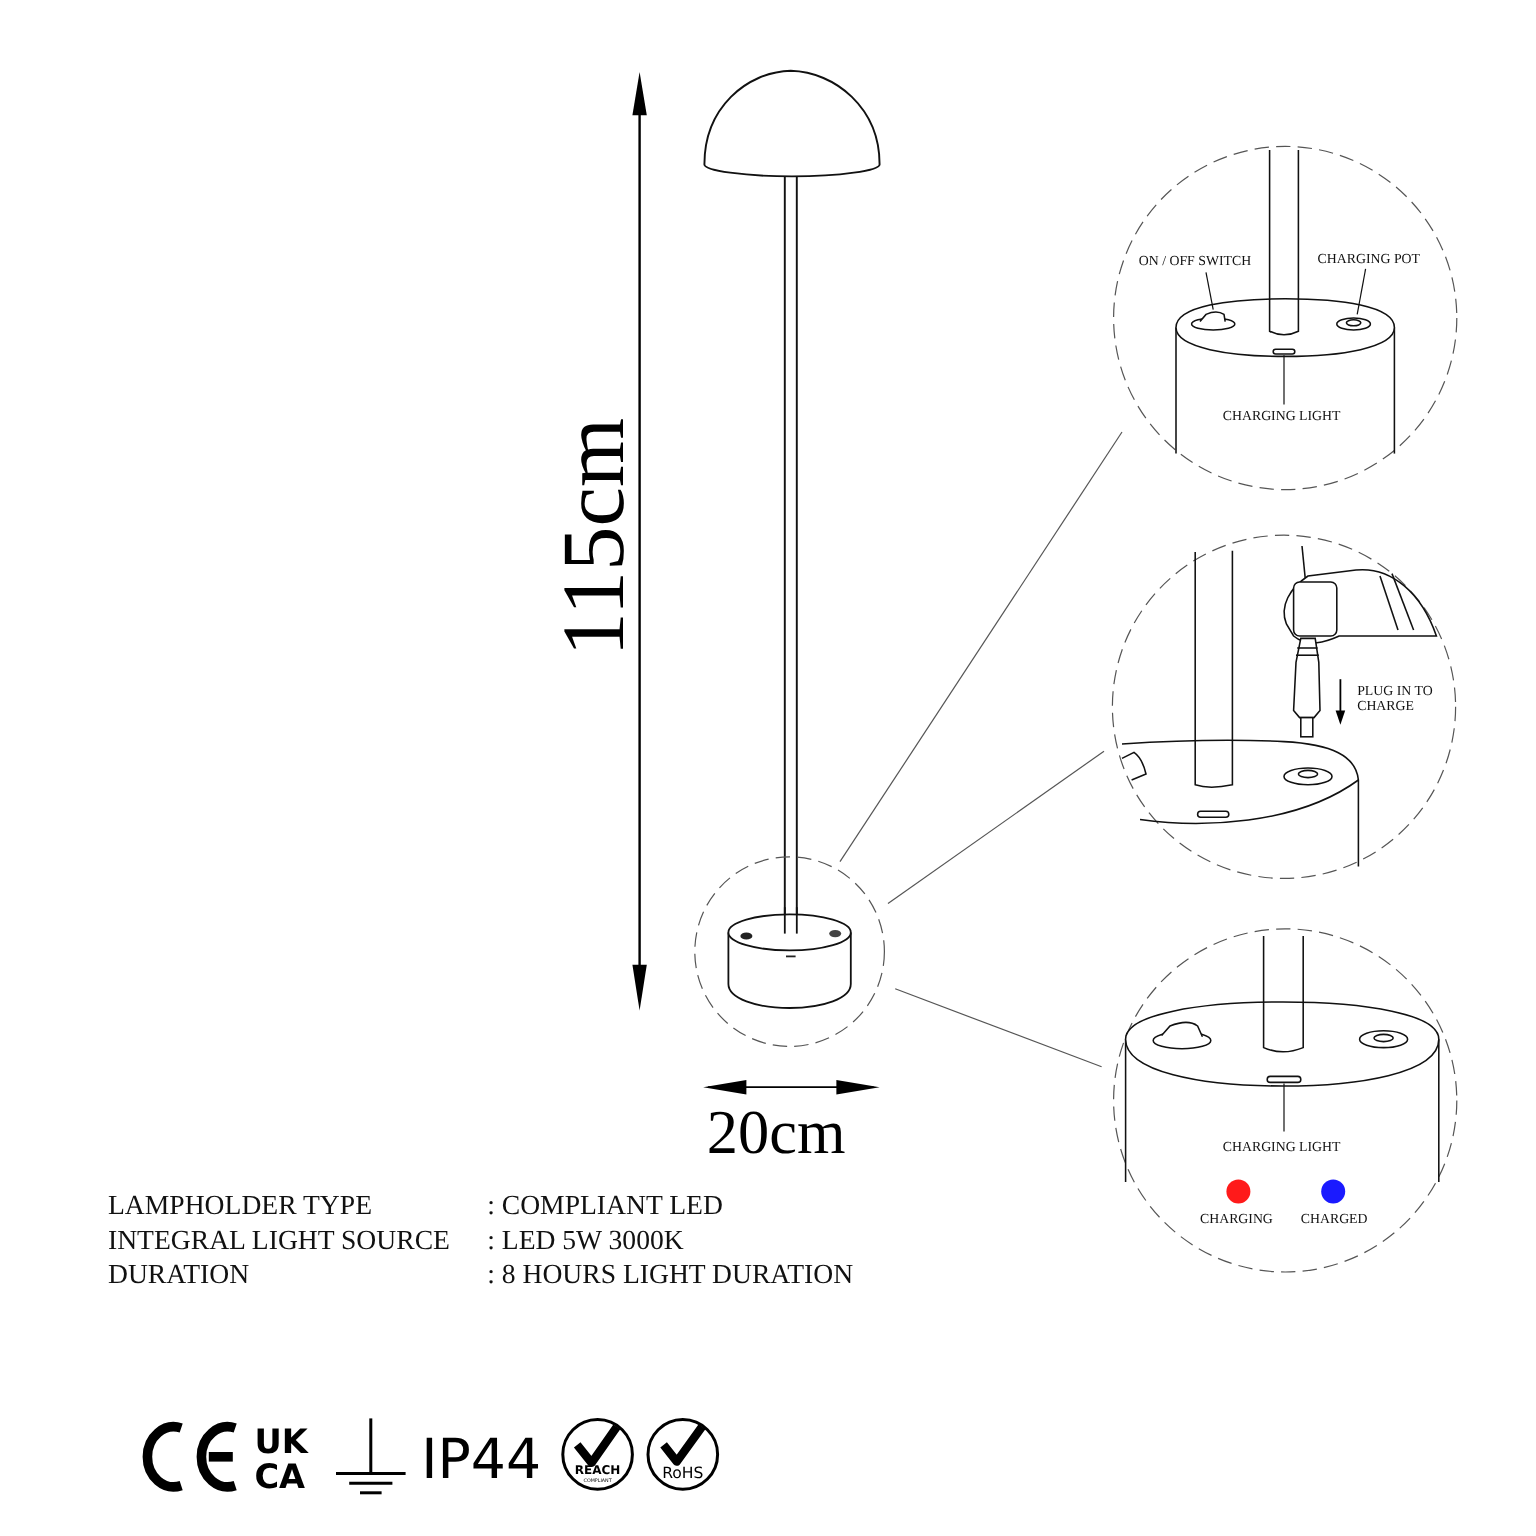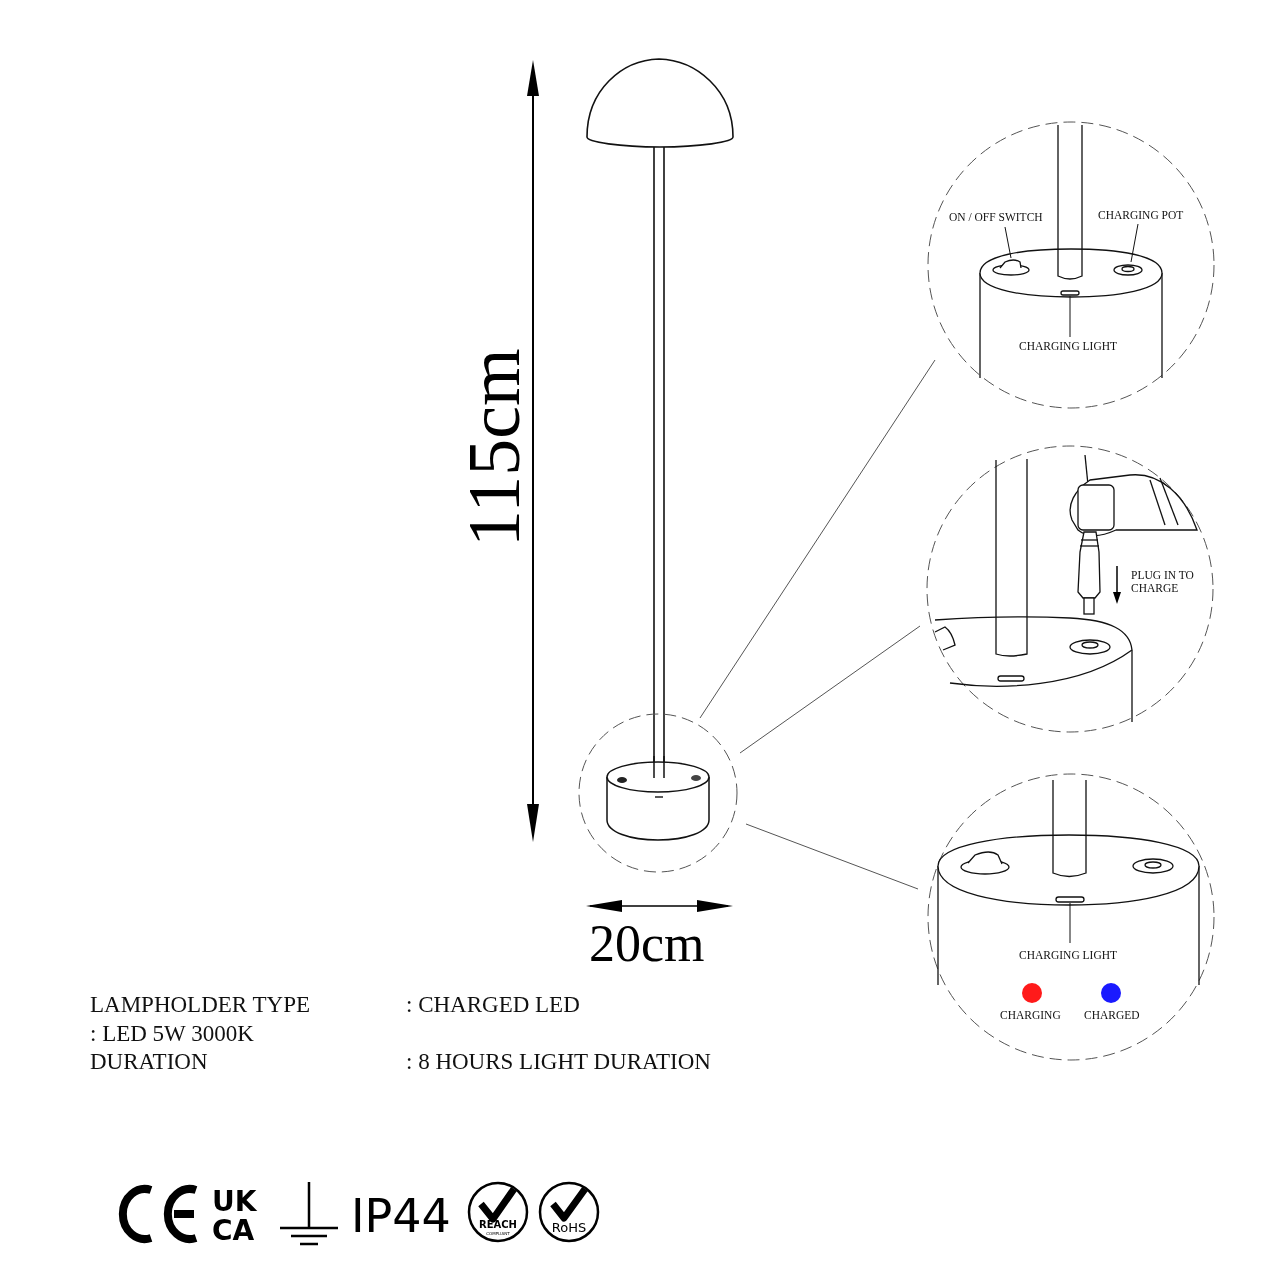--- a/index.html
+++ b/index.html
@@ -174,22 +174,23 @@
       <circle cx="569" cy="1212" r="29" fill="none" stroke="#000" stroke-width="2.5"></circle>
       <path d="M553,1204 L564,1218 L585,1189" fill="none" stroke="#000" stroke-width="7" stroke-linejoin="round"></path>
       <text x="569" y="1232" text-anchor="middle" font-family="DejaVu Sans, sans-serif" font-size="13" fill="#000">RoHS</text>
     </g>
   </g>
 </svg>
 
 <div class="specs">
   <div class="spec-row">
     <span class="spec-key">LAMPHOLDER TYPE</span>
-    <span class="spec-val">: CHARGED LED</span>
+    <span class="spec-val">: COMPLIANT LED</span>
   </div>
   <div class="spec-row">
+    <span class="spec-key">INTEGRAL LIGHT SOURCE</span>
     <span class="spec-val">: LED 5W 3000K</span>
   </div>
   <div class="spec-row">
     <span class="spec-key">DURATION</span>
     <span class="spec-val">: 8 HOURS LIGHT DURATION</span>
   </div>
 </div>
 
 </body></html>

